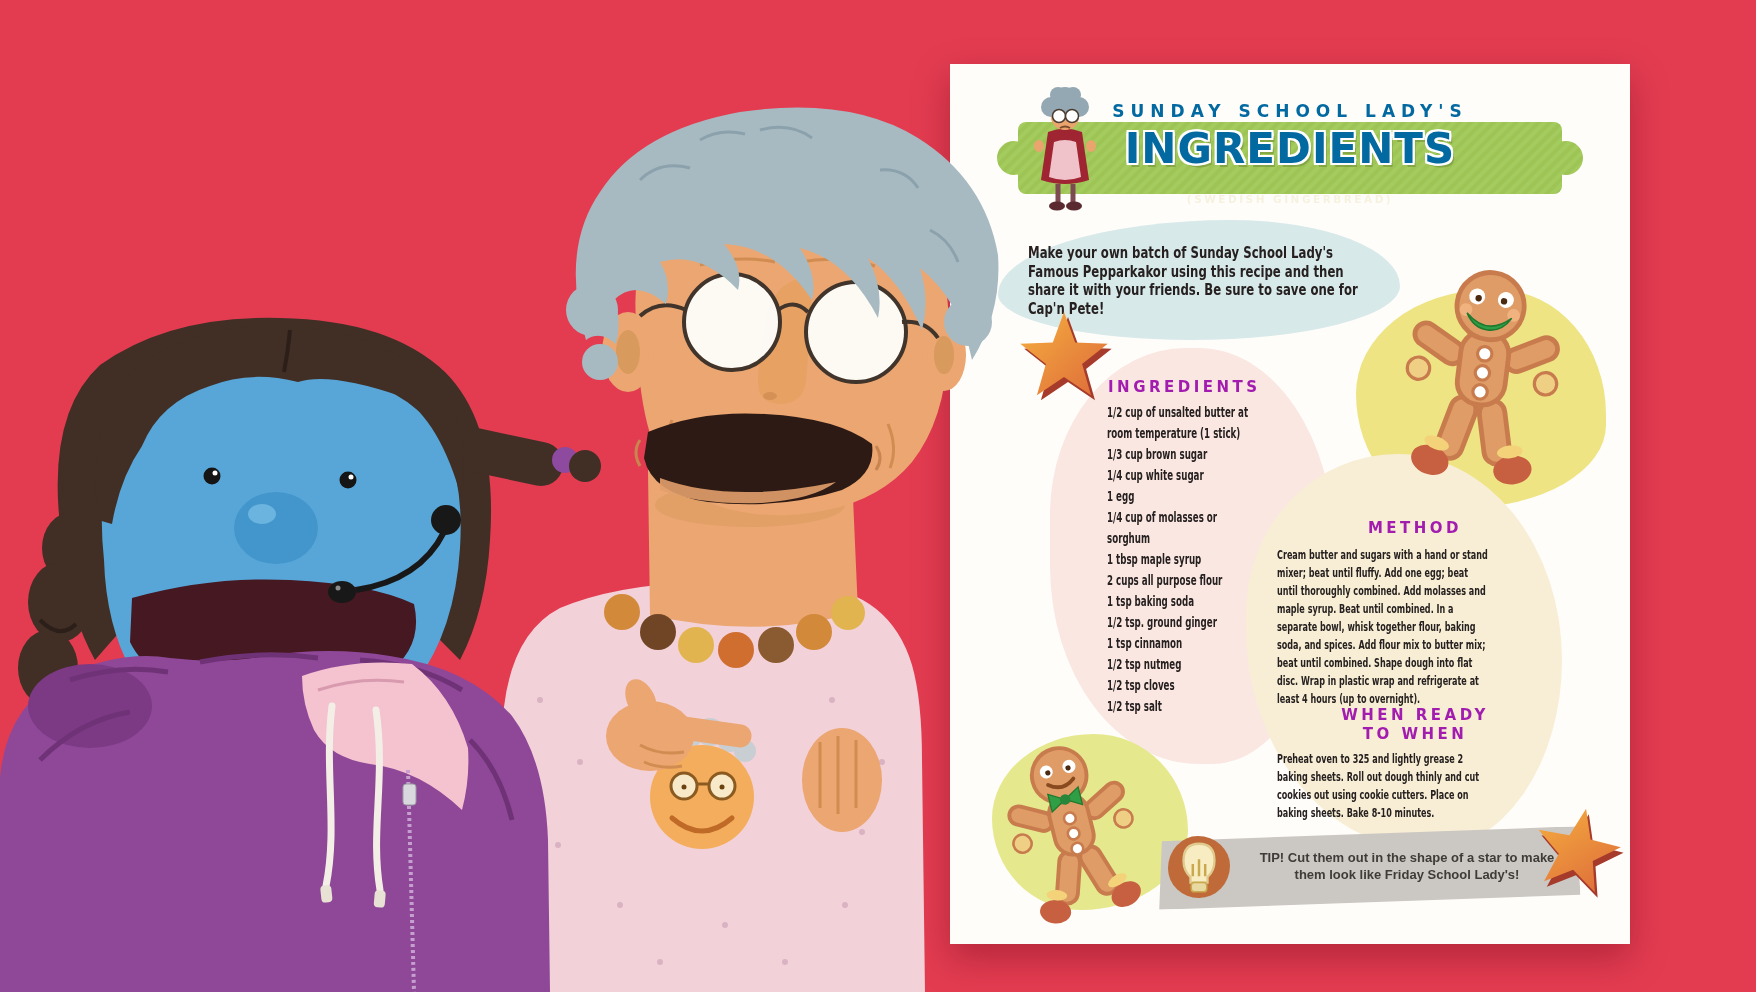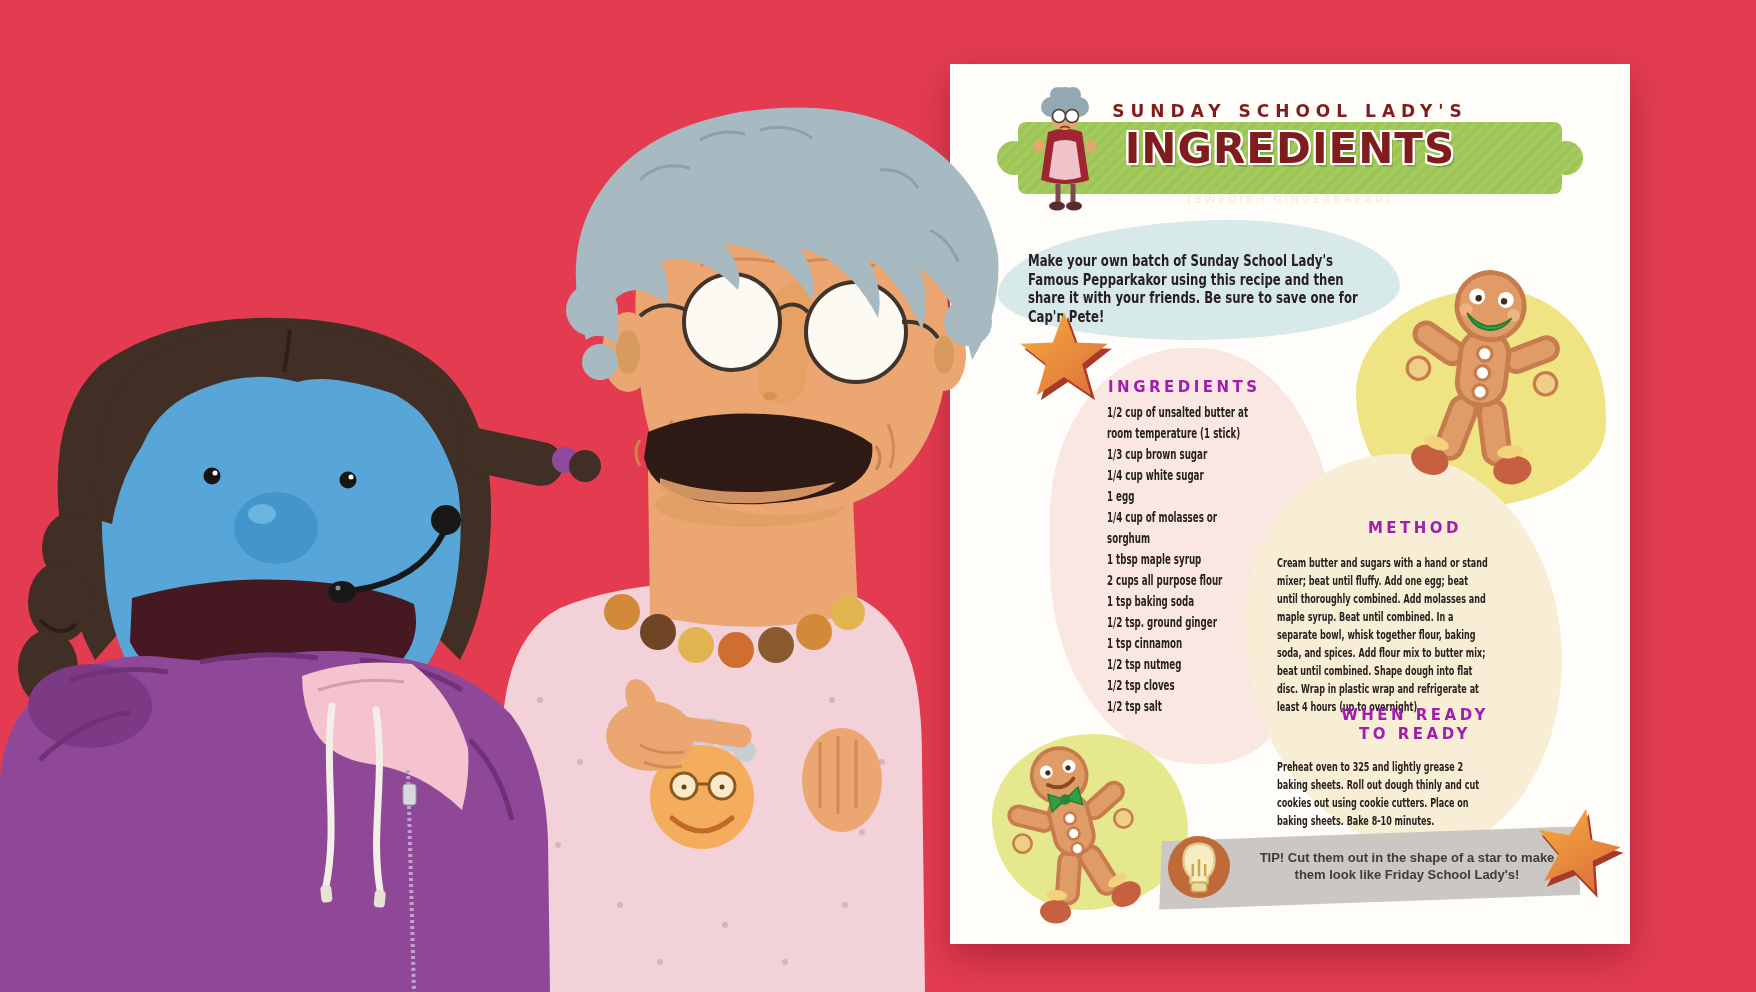--- a/index.html
+++ b/index.html
@@ -14,30 +14,30 @@
              border-radius:58% 42% 52% 48% / 62% 55% 45% 38%;}
   .blob-pink{left:100px;top:284px;width:284px;height:416px;background:#fae7e1;
              border-radius:50% 50% 45% 55% / 42% 50% 55% 50%;}
   .blob-cream{left:296px;top:390px;width:316px;height:396px;background:#f8eed5;
              border-radius:48% 52% 42% 58% / 40% 52% 48% 56%;}
   .blob-yellow-tr{left:406px;top:226px;width:250px;height:218px;background:#eee484;
              border-radius:55% 45% 60% 40% / 50% 60% 40% 55%;}
   .blob-green-bl{left:42px;top:670px;width:196px;height:176px;background:#e5e88c;
              border-radius:52% 48% 55% 45% / 48% 55% 45% 52%;}
   
-  .hdr{left:60px;width:560px;text-align:center;color:#7f1d1d;font-weight:bold;}
+  .hdr{left:60px;width:560px;text-align:center;color:#0369a1;font-weight:bold;}
   .kicker{top:37px;font-size:17px;letter-spacing:6px;}
   .title{top:62px;font-size:42px;letter-spacing:1px;line-height:46px;
          text-shadow:-2px -2px 0 #fff,2px -2px 0 #fff,-2px 2px 0 #fff,2px 2px 0 #fff,
                      0 -2px 0 #fff,0 2px 0 #fff,-2px 0 0 #fff,2px 0 0 #fff,3px 4px 0 rgba(110,140,52,.55);}
   .subtitle{top:129px;font-size:10.5px;letter-spacing:2.5px;color:#f6f2df;}
   .suffix{top:129px;font-size:15px;letter-spacing:5px;}
   
   .sechead{color:#a21caf;font-weight:bold;font-size:15px;letter-spacing:3.5px;}
-  .body-text{color:#262120;font-weight:bold;margin-top:8px;}
+  .body-text{color:#262120;font-weight:bold;}
   .cond{transform:scaleX(0.62);transform-origin:0 0;display:block;}
   .cond78{transform:scaleX(0.78);transform-origin:0 0;display:block;}
   .intro{left:78px;top:180px;width:402px;}
   .intro .cond78{width:440px;font-size:15px;line-height:18.5px;}
   .ing-head{left:158px;top:314px;}
   .ing-list{left:157px;top:338px;width:240px;list-style:none;margin:0;padding:0;
             font-size:14px;line-height:21px;}
   .method-head{left:327px;top:455px;width:276px;text-align:center;}
   .method-text{left:327px;top:482px;width:212px;}
   .method-text .cond,.bake-text .cond{width:342px;font-size:13px;line-height:18px;}
@@ -170,21 +170,21 @@
         <li>1/2 tsp salt</li>
       </ul>
 
     <div class="abs sechead method-head">METHOD</div>
     <div class="abs body-text method-text">
       <span class="cond">Cream butter and sugars with a hand or stand mixer; beat until fluffy. Add one egg; beat until thoroughly combined. Add molasses and maple syrup. Beat until combined. In a separate bowl, whisk together flour, baking soda, and spices. Add flour mix to butter mix; beat until combined. Shape dough into flat disc. Wrap in plastic wrap and refrigerate at least 4 hours (up to overnight).</span>
     </div>
 
     <div class="abs sechead bake-head">
       <div>WHEN READY</div>
-      <div>TO READY</div>
+      <div>TO WHEN</div>
     </div>
     <div class="abs body-text bake-text">
       <span class="cond">Preheat oven to 325 and lightly grease 2 baking sheets. Roll out dough thinly and cut cookies out using cookie cutters. Place on baking sheets. Bake 8-10 minutes.</span>
     </div>
 
     <svg class="abs" style="left:58px;top:676px;transform:rotate(-14deg);" width="130" height="182" viewBox="0 0 100 140">
       <g fill="#df9c66" stroke="#c87c4e" stroke-width="3" stroke-linejoin="round">
         <rect x="4" y="46" width="34" height="14" rx="7" transform="rotate(28 21 53)"></rect>
         <rect x="62" y="46" width="34" height="14" rx="7" transform="rotate(-28 79 53)"></rect>
         <rect x="30" y="84" width="16" height="40" rx="8" transform="rotate(18 38 104)"></rect>

